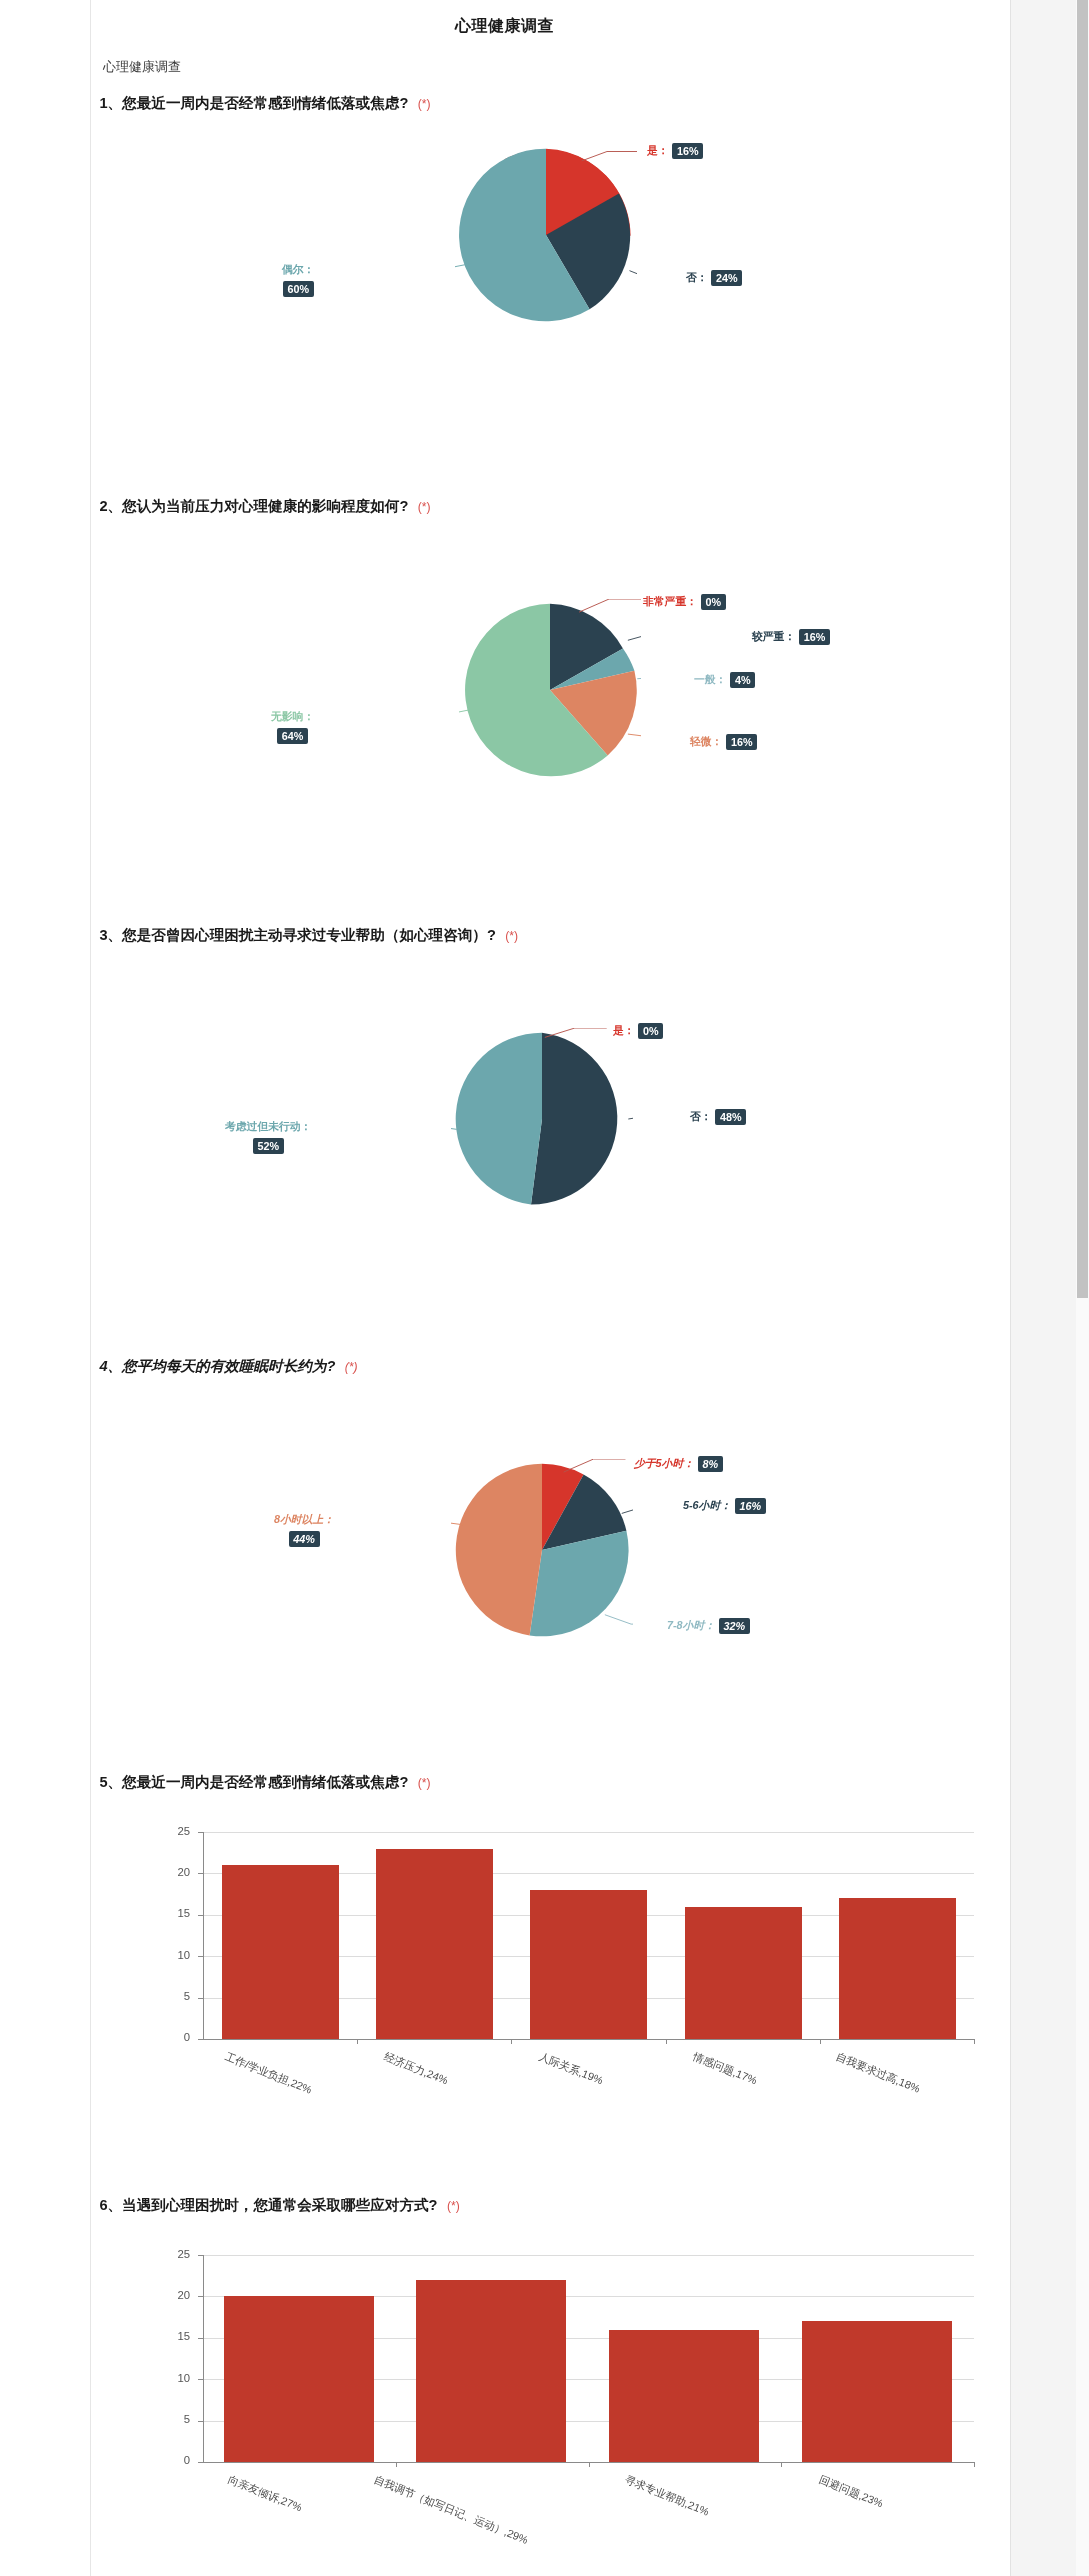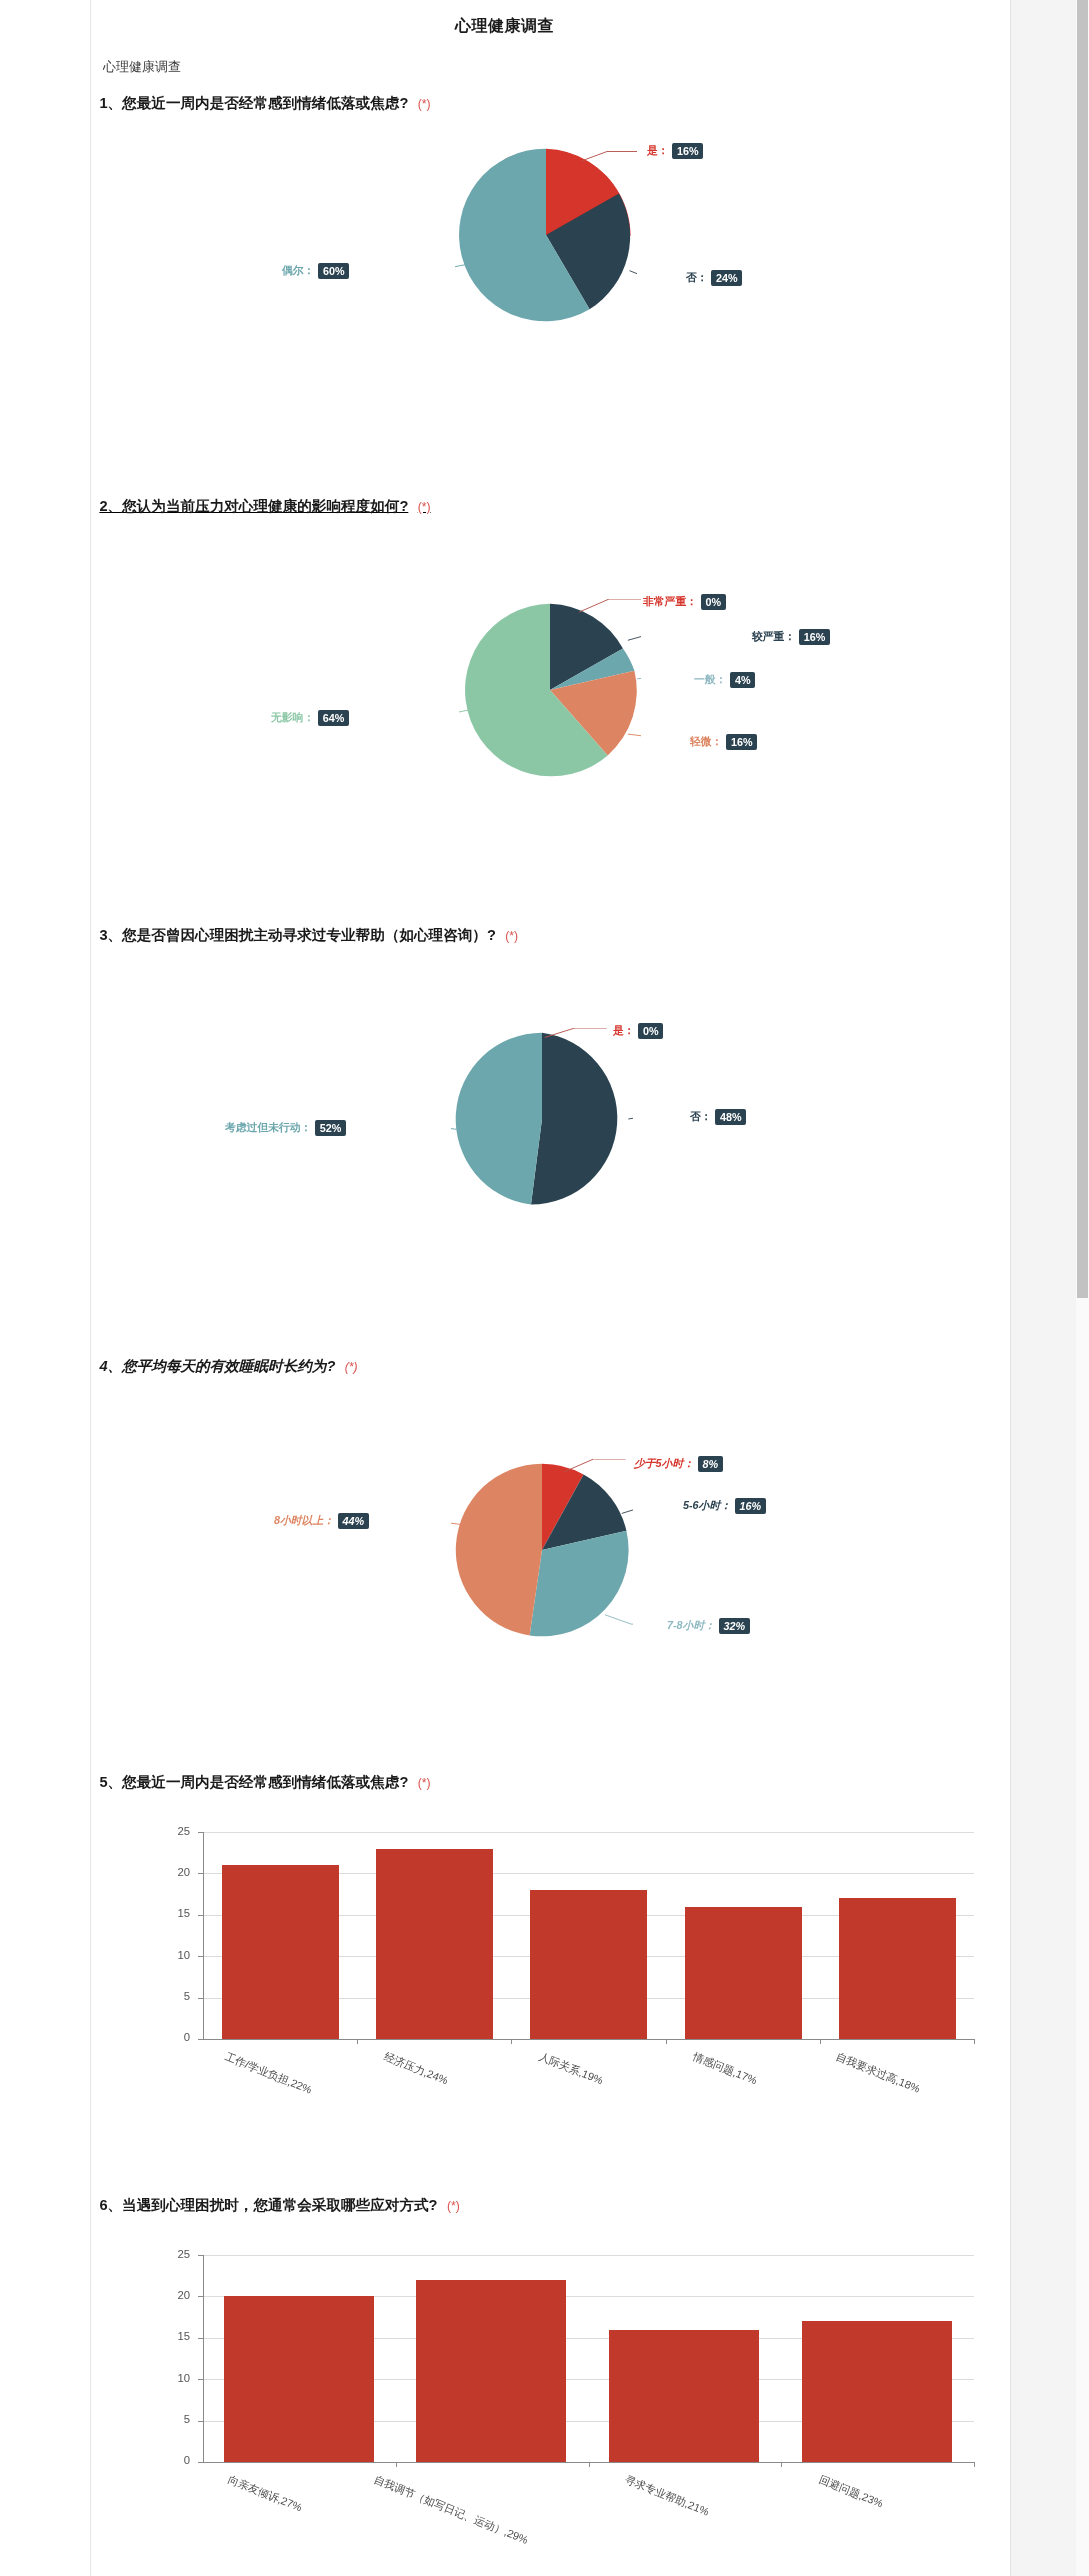--- a/index.html
+++ b/index.html
@@ -99,21 +99,21 @@
   .pie-label .lbl-name { font-weight: bold; }
   .pie-label .lbl-val {
     background: #2b4250;
     color: #ffffff;
     padding: 1.9px 4.7px 2.4px 4.7px;
     border-radius: 1.9px;
     font-size: 10.8px;
     font-weight: bold;
   }
   .pie-label.right { flex-direction: row; }
-  .pie-label.left  { flex-direction: row; }
+  .pie-label.left  { flex-direction: column; }
 
   
   .bar-chart { position: relative; }
   .bar-plot { position: absolute; }
   .gridline { position: absolute; height: 0.9px; background: #dcdcdc; left: 0; }
   .axis-line { position: absolute; background: #8a8a8a; }
   .ytick-label {
     position: absolute;
     font-size: 11.3px;
     color: #555;
@@ -181,21 +181,21 @@
           <span class="lbl-name">否：</span>
           <span class="lbl-val">24%</span>
         </div>
         <div class="pie-label left" style="left:192px; top:150px; color:#6ca7ad;">
           <span class="lbl-name">偶尔：</span>
           <span class="lbl-val">60%</span>
         </div>
       </div>
     </div>
 
-    <div class="question" style="top:497px;text-decoration:underline;">
+    <div class="question" style="top:497px;">
       <div class="q-title">
         <span>2、</span><span>您认为当前压力对心理健康的影响程度如何?</span><span class="q-required">(*)</span>
       </div>
       <div class="chart-area" style="height:235px;">
         <svg style="position:absolute; left:369px; top:83px;" width="182" height="182" viewBox="0 0 194 194">
 
           <path d="M97,97 L97,5 A92,92 0 0,1 174.77,52.72 Z" fill="#2b4250"></path>
 
           <path d="M97,97 L174.77,52.72 A92,92 0 0,1 186.98,76.48 Z" fill="#6ca7ad"></path>
 

